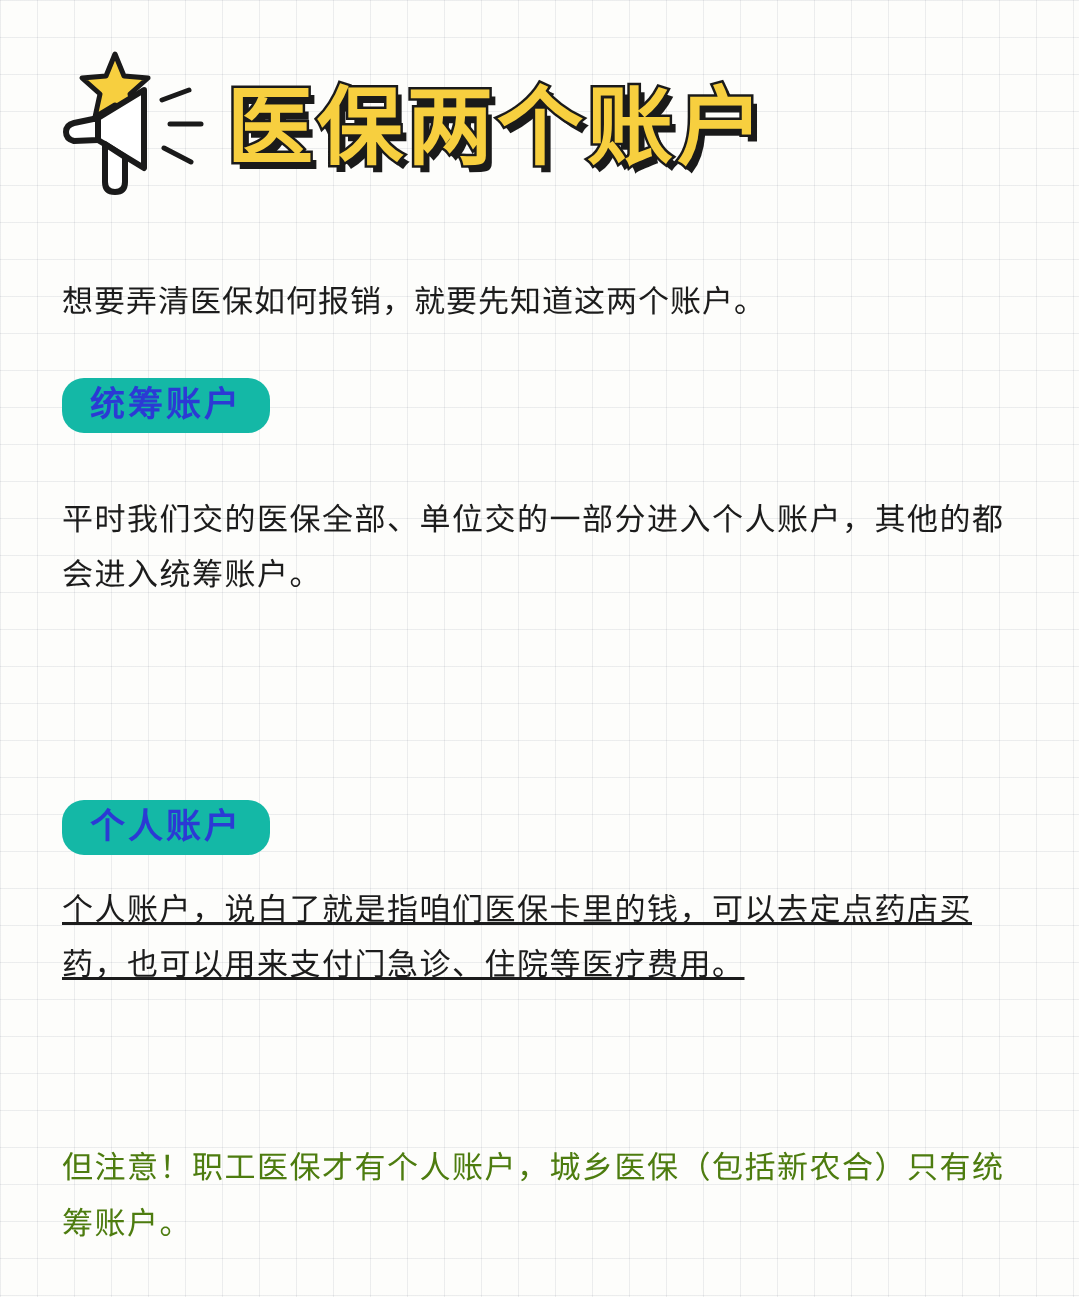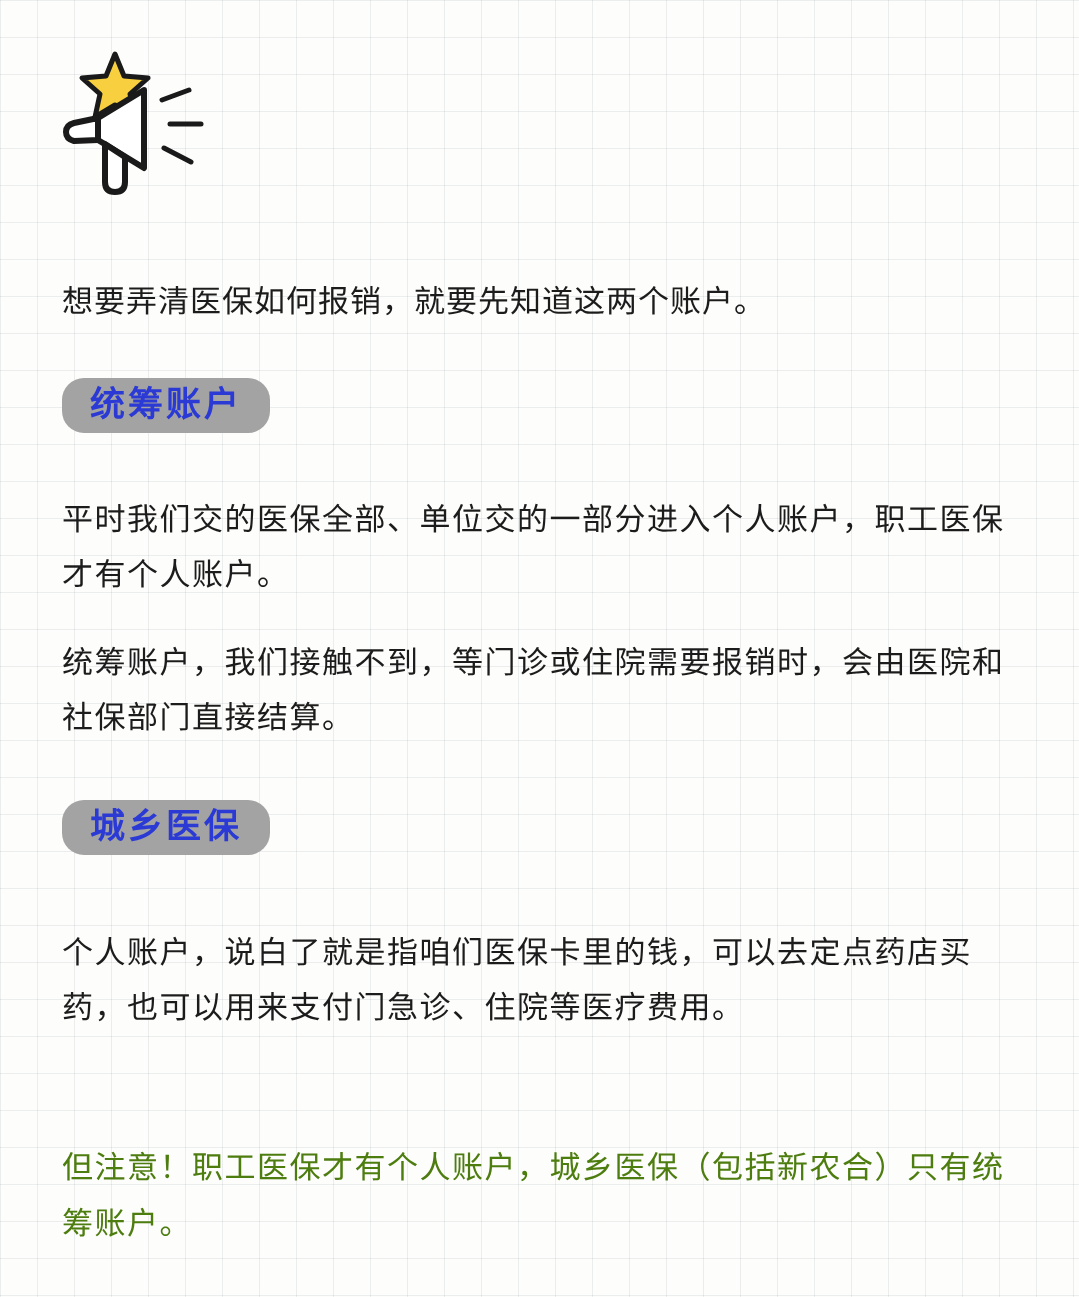--- a/index.html
+++ b/index.html
@@ -71,21 +71,21 @@
     font-family: "DejaVu Sans", sans-serif;
     font-size: 31px;
     color: #1c1c1c;
     letter-spacing: 1px;
     line-height: 1.5;
   }
 
   .section-badge {
     position: absolute;
     left: 62px;
-    background: #a3a3a3;
+    background: #14b8a6;
     border-radius: 22px;
     padding: 9px 28px 11px 28px;
     font-family: "DejaVu Sans", sans-serif;
     font-weight: bold;
     font-size: 35px;
     letter-spacing: 3px;
     color: #2b3ad4;
     line-height: 1;
   }
   #badge-tongchou { top: 378px; }
@@ -96,21 +96,21 @@
     left: 62px;
     right: 52px;
     font-family: "DejaVu Sans", sans-serif;
     font-size: 31px;
     color: #1c1c1c;
     letter-spacing: 1.5px;
     line-height: 1.78;
   }
   #para-1 { top: 492px; }
   #para-2 { top: 635px; }
-  #para-3 { top: 925px; }
+  #para-3 { top: 882px; text-decoration: underline; }
 
   .note {
     position: absolute;
     left: 62px;
     right: 60px;
     top: 1140px;
     font-family: "DejaVu Sans", sans-serif;
     font-size: 31px;
     color: #4d7c0f;
     letter-spacing: 1.5px;
@@ -139,29 +139,29 @@
           <line x1="106" y1="104" x2="133" y2="118"></line>
         </g>
 
         <path d="M86 46 L40 74 L40 96 L86 124 Z" fill="#ffffff" stroke="#1a1a1a" stroke-width="6" stroke-linejoin="round"></path>
 
         <path d="M40 74 L16 79 Q8 81 8 88 Q8 95 16 97 L40 96 Z" fill="#ffffff" stroke="#1a1a1a" stroke-width="6" stroke-linejoin="round"></path>
         <path d="M47 100 L47 138 Q47 148 57 148 Q67 148 67 138 L67 113 Z" fill="#ffffff" stroke="#1a1a1a" stroke-width="6" stroke-linejoin="round"></path>
       </svg>
     </div>
 
+    <div class="title">医保两个账户</div>
   </div>
 
   <div class="intro">想要弄清医保如何报销，就要先知道这两个账户。</div>
 
   <div class="section-badge" id="badge-tongchou">统筹账户</div>
 
-  <div class="para" id="para-1">平时我们交的医保全部、单位交的一部分进入个人账户，职工医保才有个人账户。</div>
+  <div class="para" id="para-1">平时我们交的医保全部、单位交的一部分进入个人账户，其他的都会进入统筹账户。</div>
 
-  <div class="para" id="para-2">统筹账户，我们接触不到，等门诊或住院需要报销时，会由医院和社保部门直接结算。</div>
 
-  <div class="section-badge" id="badge-geren">城乡医保</div>
+  <div class="section-badge" id="badge-geren">个人账户</div>
 
   <div class="para" id="para-3">个人账户，说白了就是指咱们医保卡里的钱，可以去定点药店买药，也可以用来支付门急诊、住院等医疗费用。</div>
 
   <div class="note">但注意！职工医保才有个人账户，城乡医保（包括新农合）只有统筹账户。</div>
 
 </div>
 
 </body></html>

